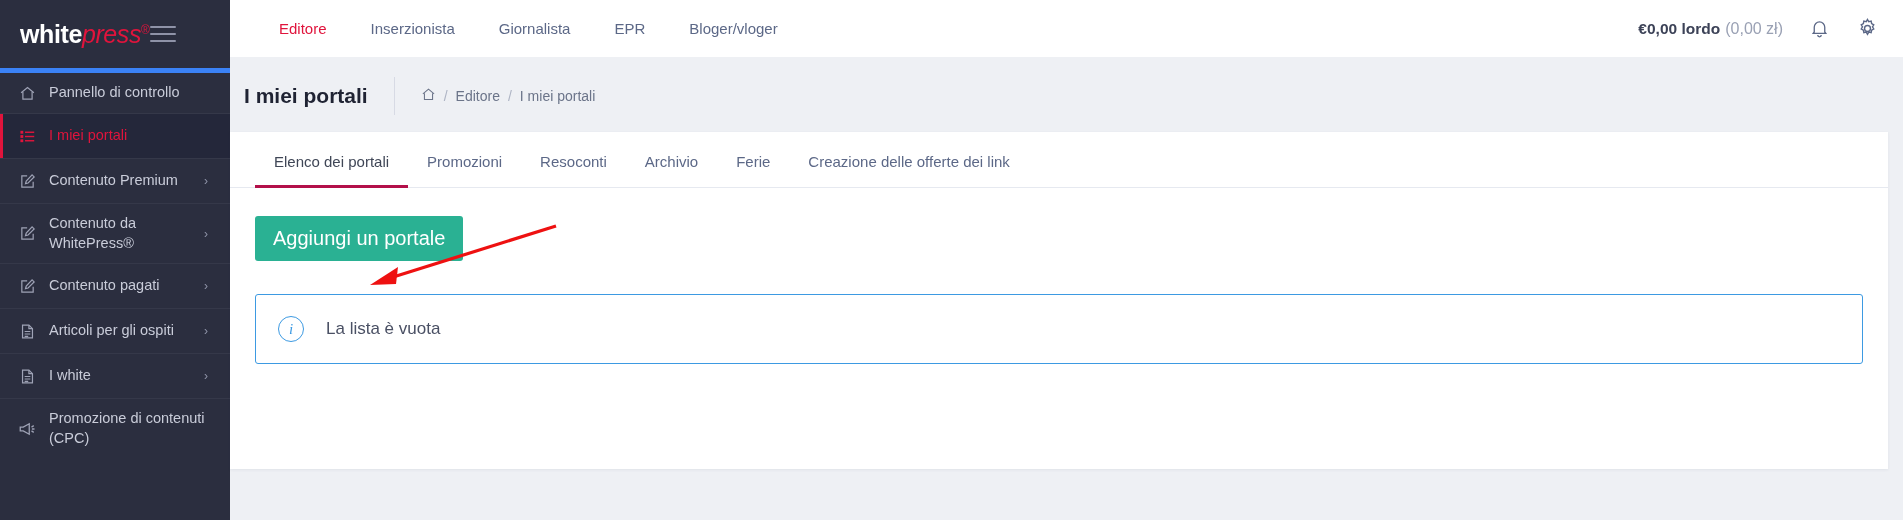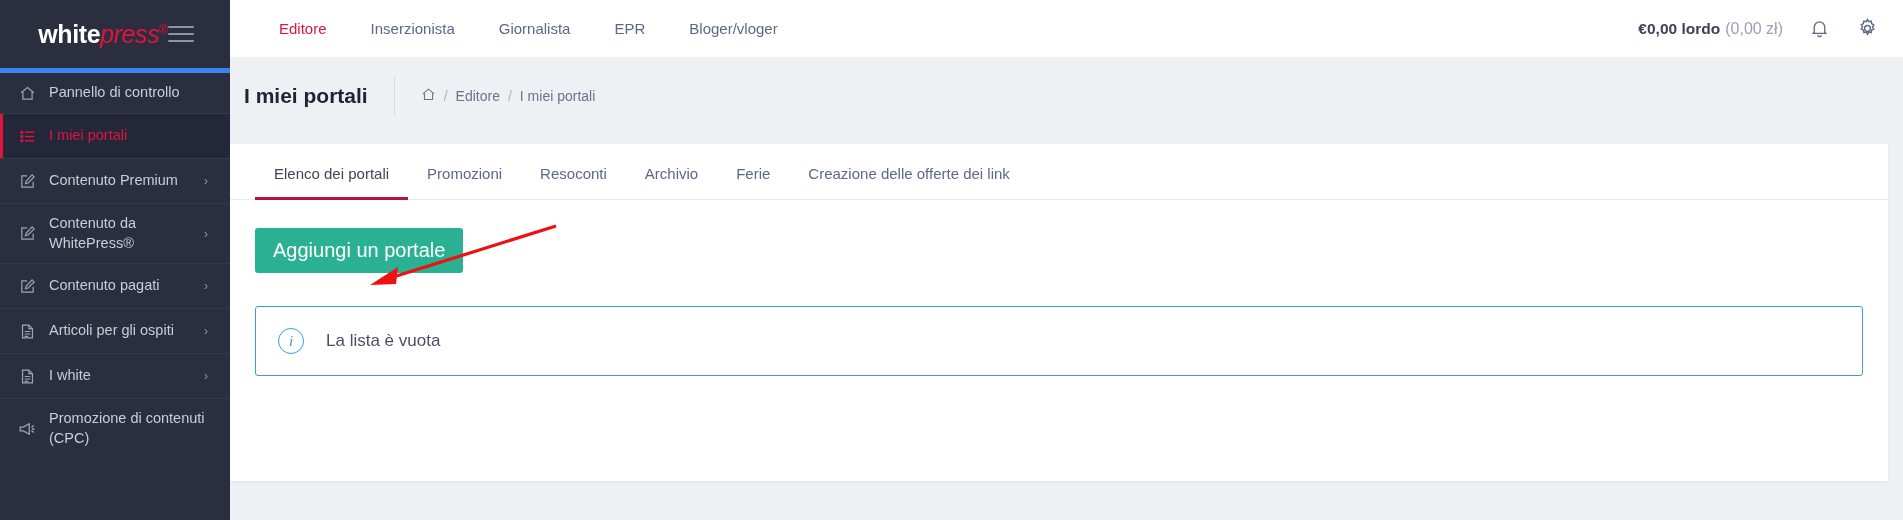--- a/index.html
+++ b/index.html
@@ -13,21 +13,21 @@
 
   
   .sidebar {
     position: absolute; left: 0; top: 0;
     width: 230px; height: 520px;
     background: #2b2e3f;
   }
   .brand {
     height: 68px; display: flex; align-items: center;
     padding: 0 18px 0 20px;
-    justify-content: center;
+    justify-content: flex-start;
   }
   .logo { font-size: 25px; letter-spacing: -0.4px; line-height: 1; white-space: nowrap; }
   .logo .w { color: #ffffff; font-weight: bold; }
   .logo .p { color: #e0143c; font-weight: normal; font-style: italic; }
   .logo .r { color: #e0143c; font-size: 12px; vertical-align: super; font-style: normal; }
   .burger { width: 26px; display: flex; flex-direction: column; gap: 5px; cursor: pointer; }
   .burger i { display: block; height: 2px; background: #8f93a8; border-radius: 1px; }
 
   .nav { width: 100%; }
   .nav-item {
@@ -93,21 +93,21 @@
     border-left: 1px solid #d7dae4;
     padding-left: 26px; height: 38px;
     font-size: 14px; color: #6b7489;
   }
   .crumbs a { color: #6b7489; text-decoration: none; }
   .crumbs .sep { color: #aeb4c4; }
   .crumbs .cur { color: #6b7489; }
 
   
   .card {
-    position: absolute; left: 230px; top: 144px;
+    position: absolute; left: 230px; top: 132px;
     width: 1658px; height: 337px;
     background: #ffffff;
     box-shadow: 0 1px 3px rgba(40,50,80,.07);
   }
   .tabs {
     display: flex; align-items: flex-end;
     height: 56px;
     border-bottom: 1px solid #e6e9f0;
     padding-left: 25px;
   }

